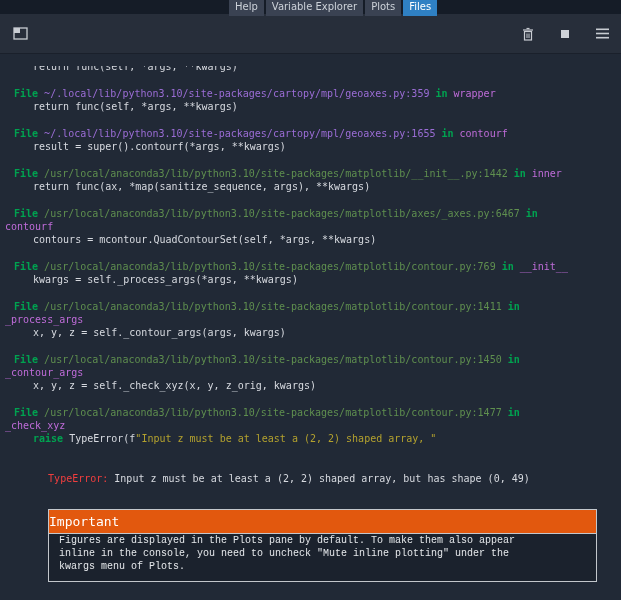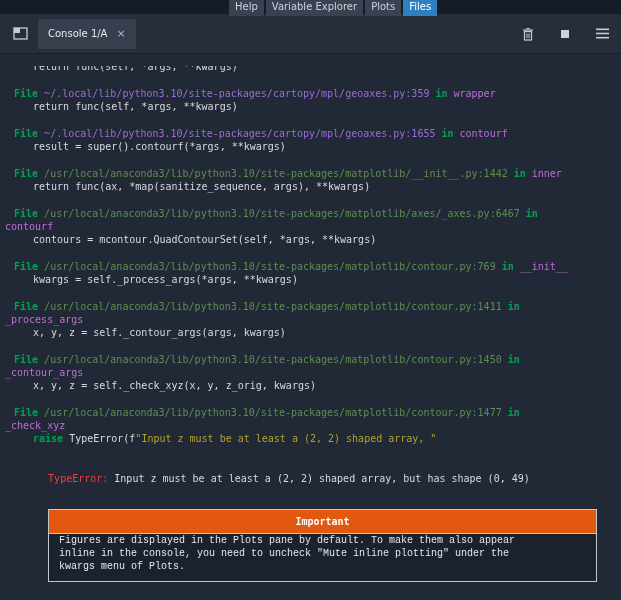--- a/index.html
+++ b/index.html
@@ -33,21 +33,21 @@
   .c-purple{color:#9b6dd6}
   .c-olive{color:#5f8f4f}
   .c-magenta{color:#bf6cd9}
   .c-plain{color:#d7dae0}
   .c-str{color:#b3a12e}
   .c-red{color:#f03e3e}
   .error-line{padding-left:24px;white-space:pre}
 
   
   .notice{position:absolute;left:48px;top:443px;width:549px;border:1px solid #c3c7cc;background:#1b222d}
-  .notice-header{background:#e2580e;color:#ffffff;text-align:center;font-family:"DejaVu Sans Mono",monospace;font-size:10px;font-weight:bold;line-height:23px;border-bottom:1px solid #c3c7cc}
+  .notice-header{background:#e2580e;color:#ffffff;font-family:"DejaVu Sans Mono",monospace;font-size:13px;font-weight:normal;line-height:23px;border-bottom:1px solid #c3c7cc}
   .notice-body{padding:0 10px 8px 10px;color:#e4e7ea;font-family:Liberation Mono, monospace;font-size:10px;line-height:13px}
   .notice-body div{white-space:pre}
 </style>
 </head>
 <body>
 
 <div class="top-strip">
   <div class="top-tabs">
     <div class="tab">Help</div>
     <div class="tab">Variable Explorer</div>
@@ -56,24 +56,20 @@
   </div>
 </div>
 
 <div class="pane-header">
   <span class="pane-icon">
     <svg width="15" height="13" viewBox="0 0 15 13">
       <rect x="1" y="1" width="13" height="11" fill="none" stroke="#c8ccd2" stroke-width="1.3"></rect>
       <rect x="1" y="1" width="6" height="5" fill="#c8ccd2"></rect>
     </svg>
   </span>
-  <div class="console-tab">
-    <span>Console 1/A</span>
-    <span class="close-x">×</span>
-  </div>
   <div class="header-actions">
     <span class="action">
       <svg width="12" height="14" viewBox="0 0 12 14">
         <line x1="4.5" y1="1.5" x2="7.5" y2="1.5" stroke="#c8ccd2" stroke-width="1.2"></line>
         <line x1="1" y1="3" x2="11" y2="3" stroke="#c8ccd2" stroke-width="1.2"></line>
         <rect x="2.5" y="4.5" width="7" height="8.5" fill="none" stroke="#c8ccd2" stroke-width="1.2"></rect>
         <line x1="5" y1="6.5" x2="5" y2="11" stroke="#c8ccd2" stroke-width="1"></line>
         <line x1="7" y1="6.5" x2="7" y2="11" stroke="#c8ccd2" stroke-width="1"></line>
       </svg>
     </span>

